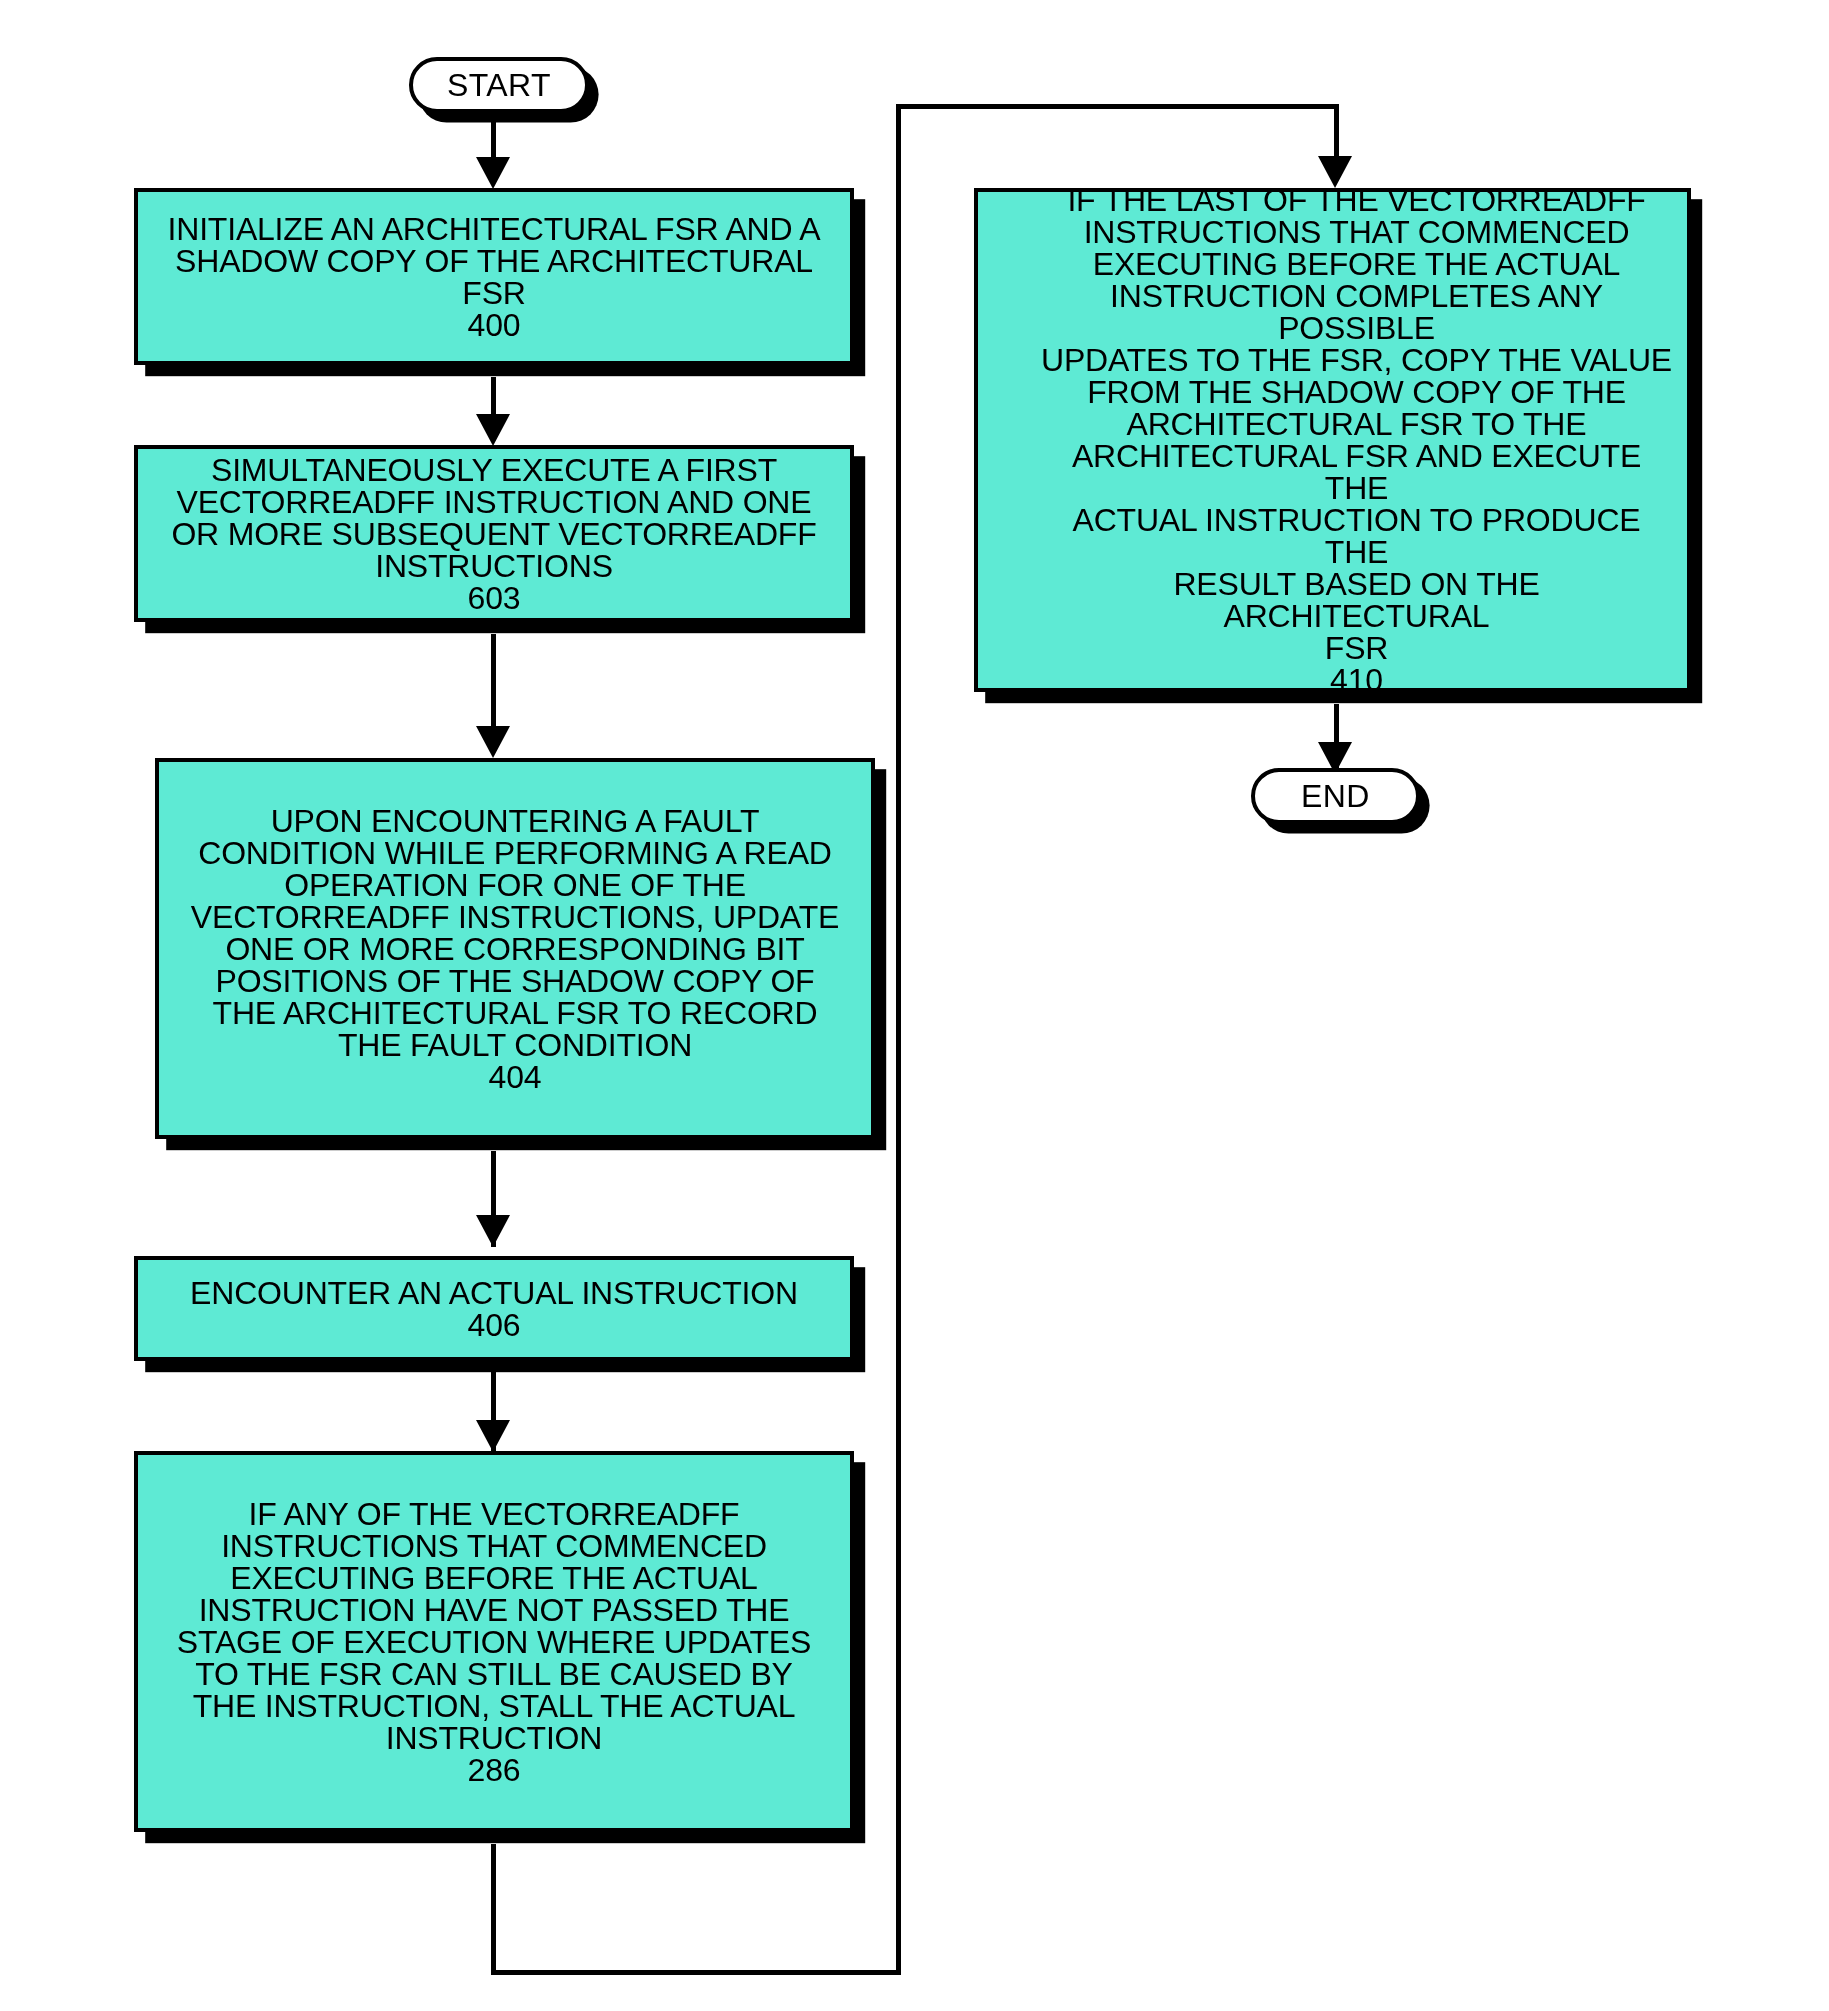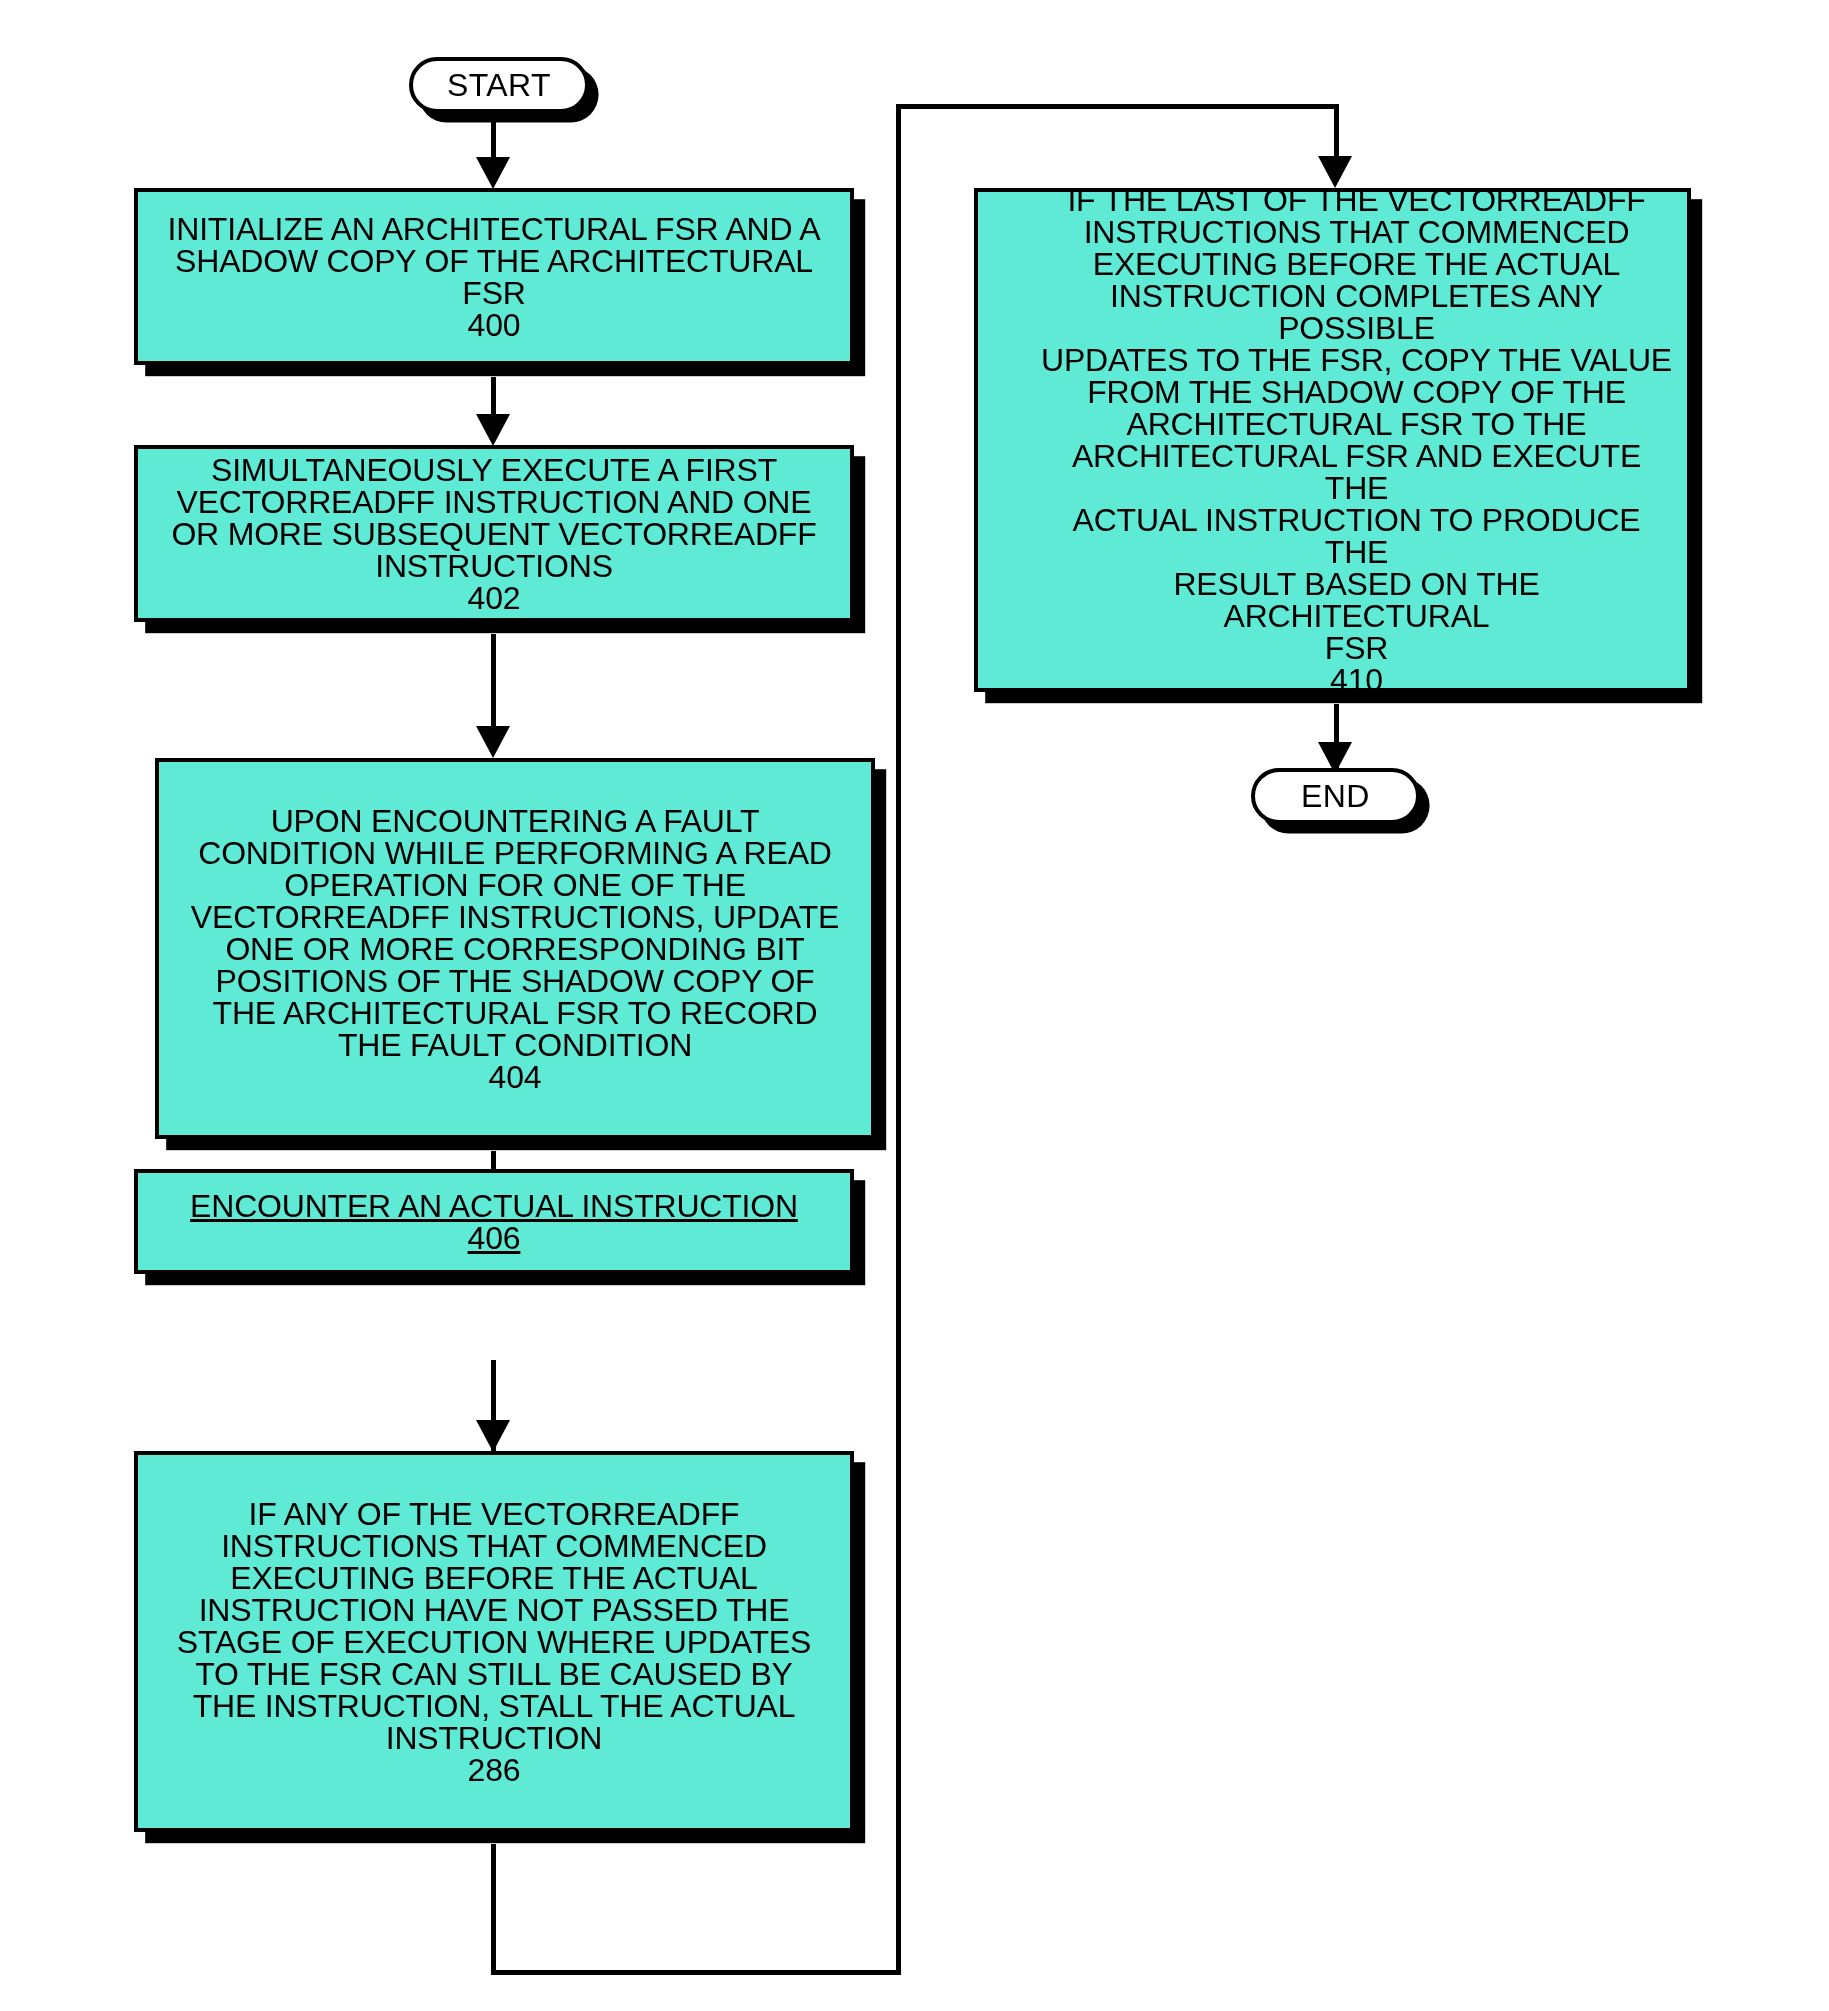--- a/index.html
+++ b/index.html
@@ -108,21 +108,21 @@
   </div>
 
   <div class="vline" style="left:491px; top:377px; width:4.8px; height:49px;"></div>
   <div class="arrowhead" style="left:476px; top:414px;"></div>
 
   <div class="node" style="left:134px; top:445px; width:720px; height:177px;">
     <span class="txt">SIMULTANEOUSLY EXECUTE A FIRST
 VECTORREADFF INSTRUCTION AND ONE
 OR MORE SUBSEQUENT VECTORREADFF
 INSTRUCTIONS
-402</span>
+603</span>
   </div>
 
   <div class="vline" style="left:491px; top:634px; width:4.8px; height:49px;"></div>
   <div class="arrowhead" style="left:476px; top:726px;"></div>
   <div class="vline" style="left:491px; top:634px; width:4.8px; height:96px;"></div>
 
   <div class="node" style="left:134px; top:758px; width:720px; height:381px;margin-left:21px;">
     <span class="txt">UPON ENCOUNTERING A FAULT
 CONDITION WHILE PERFORMING A READ
 OPERATION FOR ONE OF THE
@@ -130,21 +130,21 @@
 ONE OR MORE CORRESPONDING BIT
 POSITIONS OF THE SHADOW COPY OF
 THE ARCHITECTURAL FSR TO RECORD
 THE FAULT CONDITION
 404</span>
   </div>
 
   <div class="vline" style="left:491px; top:1151px; width:4.8px; height:96px;"></div>
   <div class="arrowhead" style="left:476px; top:1215px;"></div>
 
-  <div class="node" style="left:134px; top:1169px; width:720px; height:105px;text-decoration:underline;">
+  <div class="node" style="left:134px; top:1256px; width:720px; height:105px;">
     <span class="txt">ENCOUNTER AN ACTUAL INSTRUCTION
 406</span>
   </div>
 
   <div class="vline" style="left:491px; top:1360px; width:4.8px; height:92px;"></div>
   <div class="arrowhead" style="left:476px; top:1420px;"></div>
 
   <div class="node" style="left:134px; top:1451px; width:720px; height:381px;">
     <span class="txt">IF ANY OF THE VECTORREADFF
 INSTRUCTIONS THAT COMMENCED

